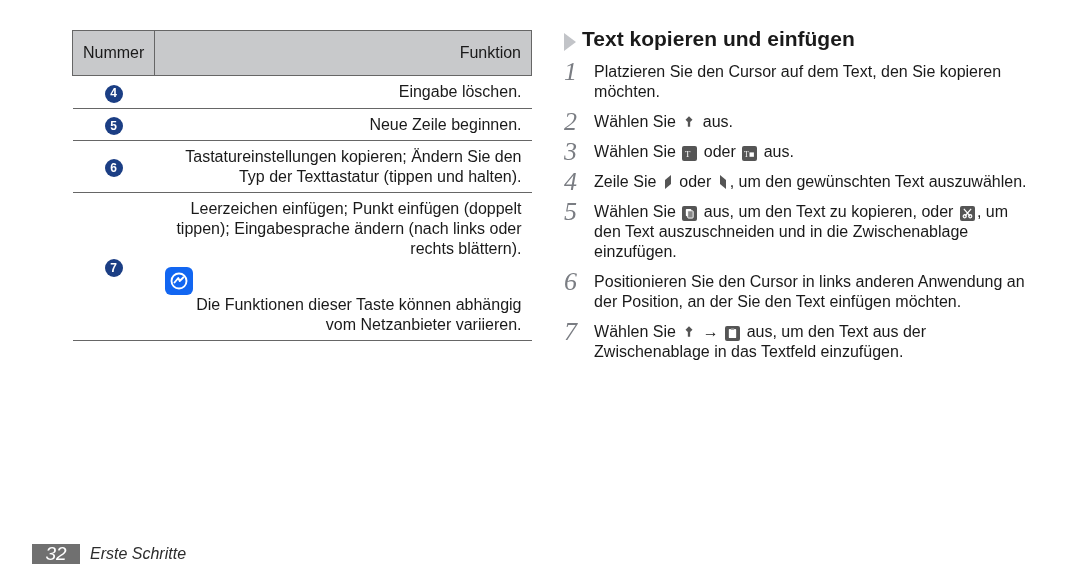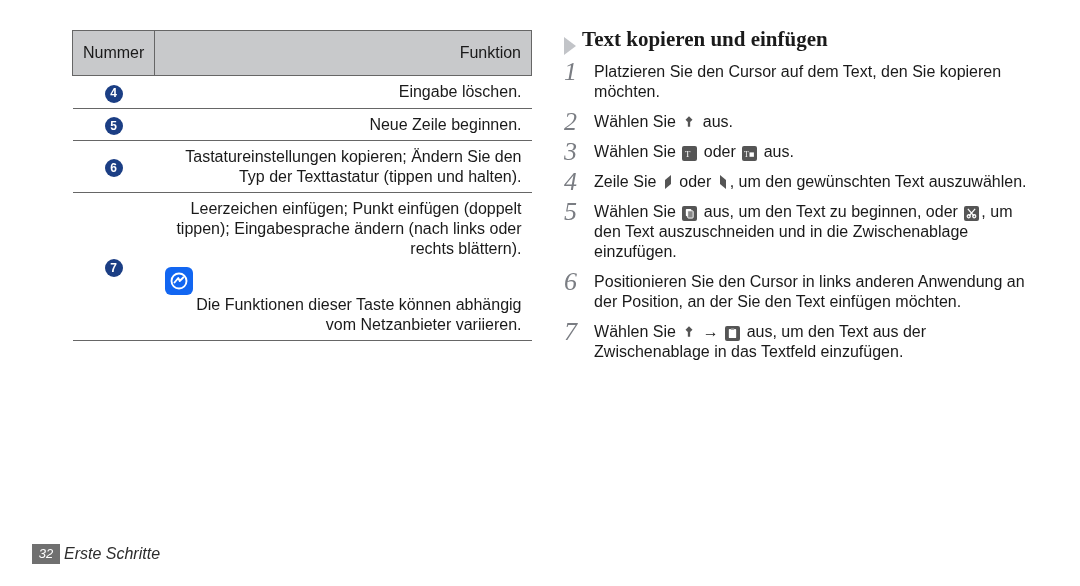--- a/index.html
+++ b/index.html
@@ -82,23 +82,22 @@
     justify-content: center;
     margin-right: 10px;
     margin-top: 2px;
   }
   .note-icon svg { width: 18px; height: 18px; }
   .note-txt { flex: 1; }
 
   
   .heading {
     display: flex;
-    align-items: flex-end;
+    align-items: center;
     margin-bottom: 0;
-    font-family: Liberation Serif, serif;
   }
   .heading .chev {
     display: inline-block;
     width: 0; height: 0;
     border-top: 9px solid transparent;
     border-bottom: 9px solid transparent;
     border-left: 12px solid #c2c4c8;
     margin-right: 6px;
     position: relative;
     top: 3px;
@@ -166,29 +165,29 @@
     position: absolute;
     left: 32px;
     bottom: 22px;
     display: flex;
     align-items: center;
     font-style: italic;
     color: #2c2c2c;
   }
   .pagenum {
     display: inline-flex;
-    width: 28px;
+    width: 48px;
     height: 20px;
     background: #707070;
     color: #fff;
     font-style: italic;
     align-items: center;
     justify-content: center;
-    font-size: 13px;
-    margin-right: 4px;
+    font-size: 19px;
+    margin-right: 10px;
   }
 </style>
 </head>
 <body>
 
 <div class="page">
 
   <div class="col">
     <table class="func">
       <tbody>
@@ -276,21 +275,21 @@
             </svg>
           </span><span>, um den gewünschten Text auszuwählen.</span>
       </li>
 
       <li>
         <span>Wählen Sie </span><span class="mini-ico">
             <svg viewBox="0 0 12 12" fill="#fff">
               <rect x="2" y="1" width="6" height="8" rx="1"></rect>
               <rect x="4" y="3" width="6" height="8" rx="1" fill="#888" stroke="#fff" stroke-width="1"></rect>
             </svg>
-          </span><span> aus, um den Text zu beginnen, oder </span><span class="mini-ico">
+          </span><span> aus, um den Text zu kopieren, oder </span><span class="mini-ico">
             <svg viewBox="0 0 12 12" stroke="#fff" stroke-width="1.3" fill="none">
               <circle cx="3" cy="9" r="1.7"></circle>
               <circle cx="9" cy="9" r="1.7"></circle>
               <path d="M3 9 L10 1 M9 9 L2 1"></path>
             </svg>
           </span><span>, um den Text auszuschneiden und in die Zwischenablage einzufügen.</span>
       </li>
 
       <li>Positionieren Sie den Cursor in links anderen Anwendung an der Position, an der Sie den Text einfügen möchten.</li>
 

